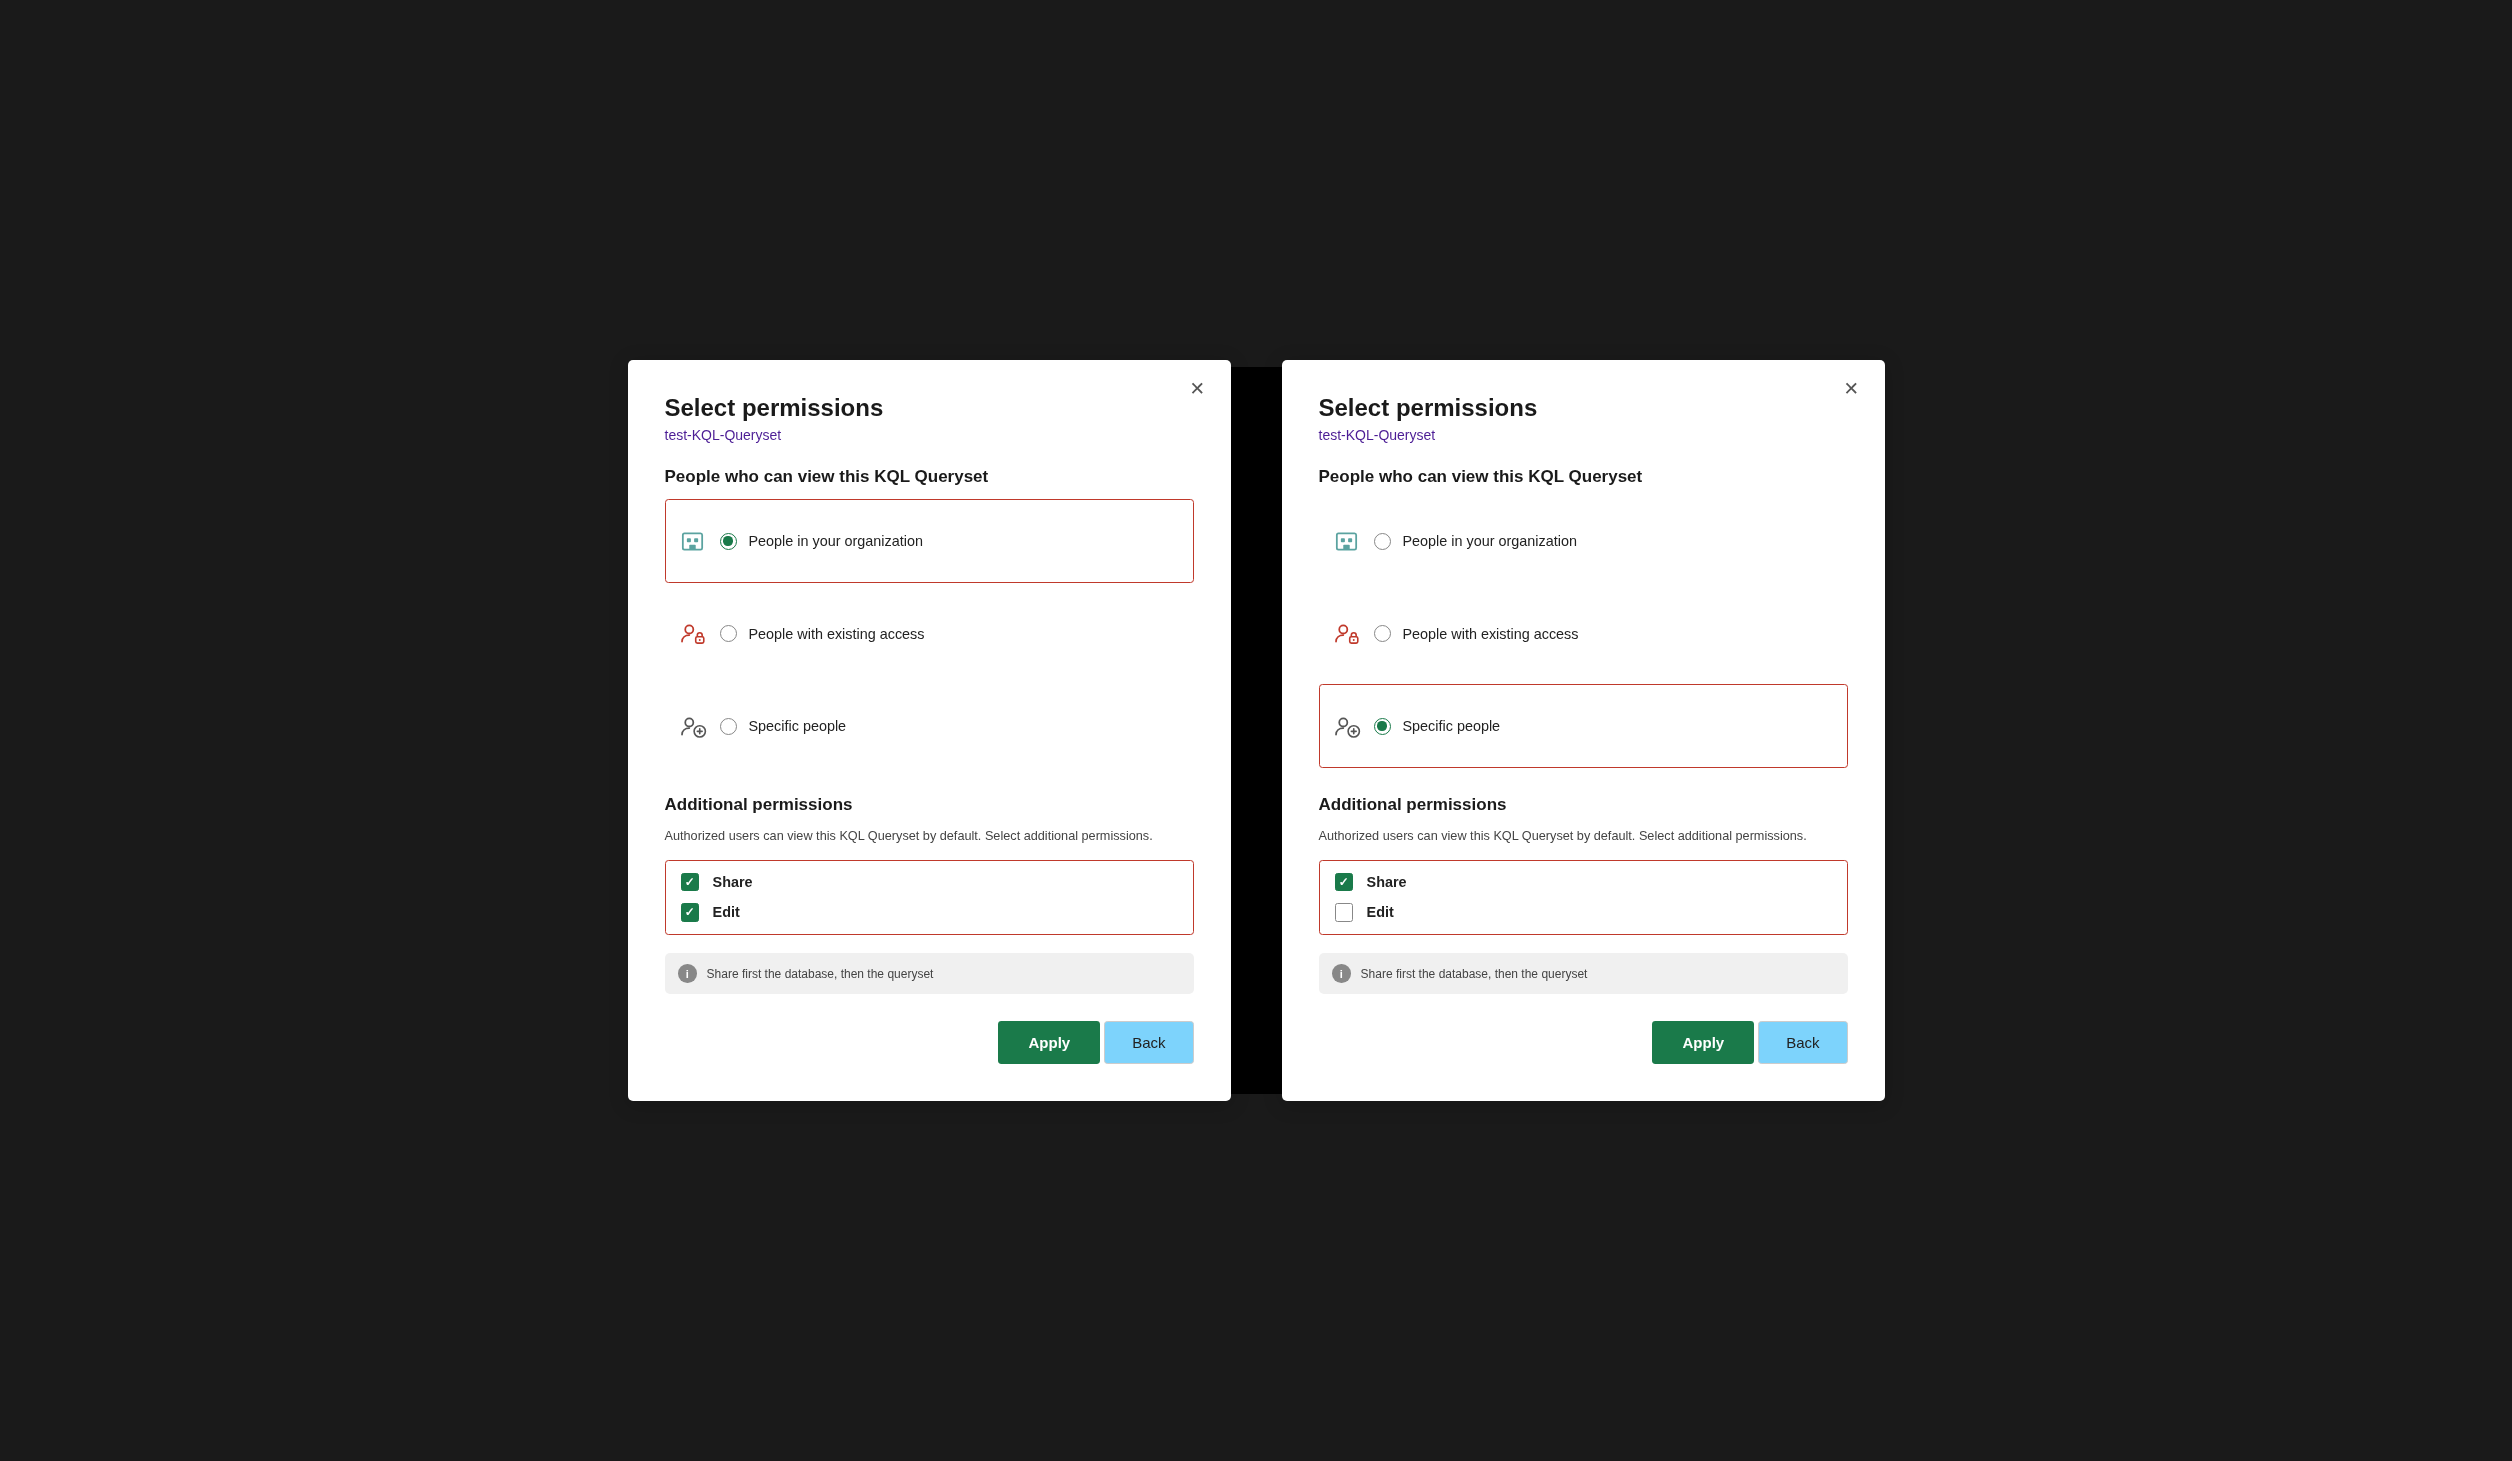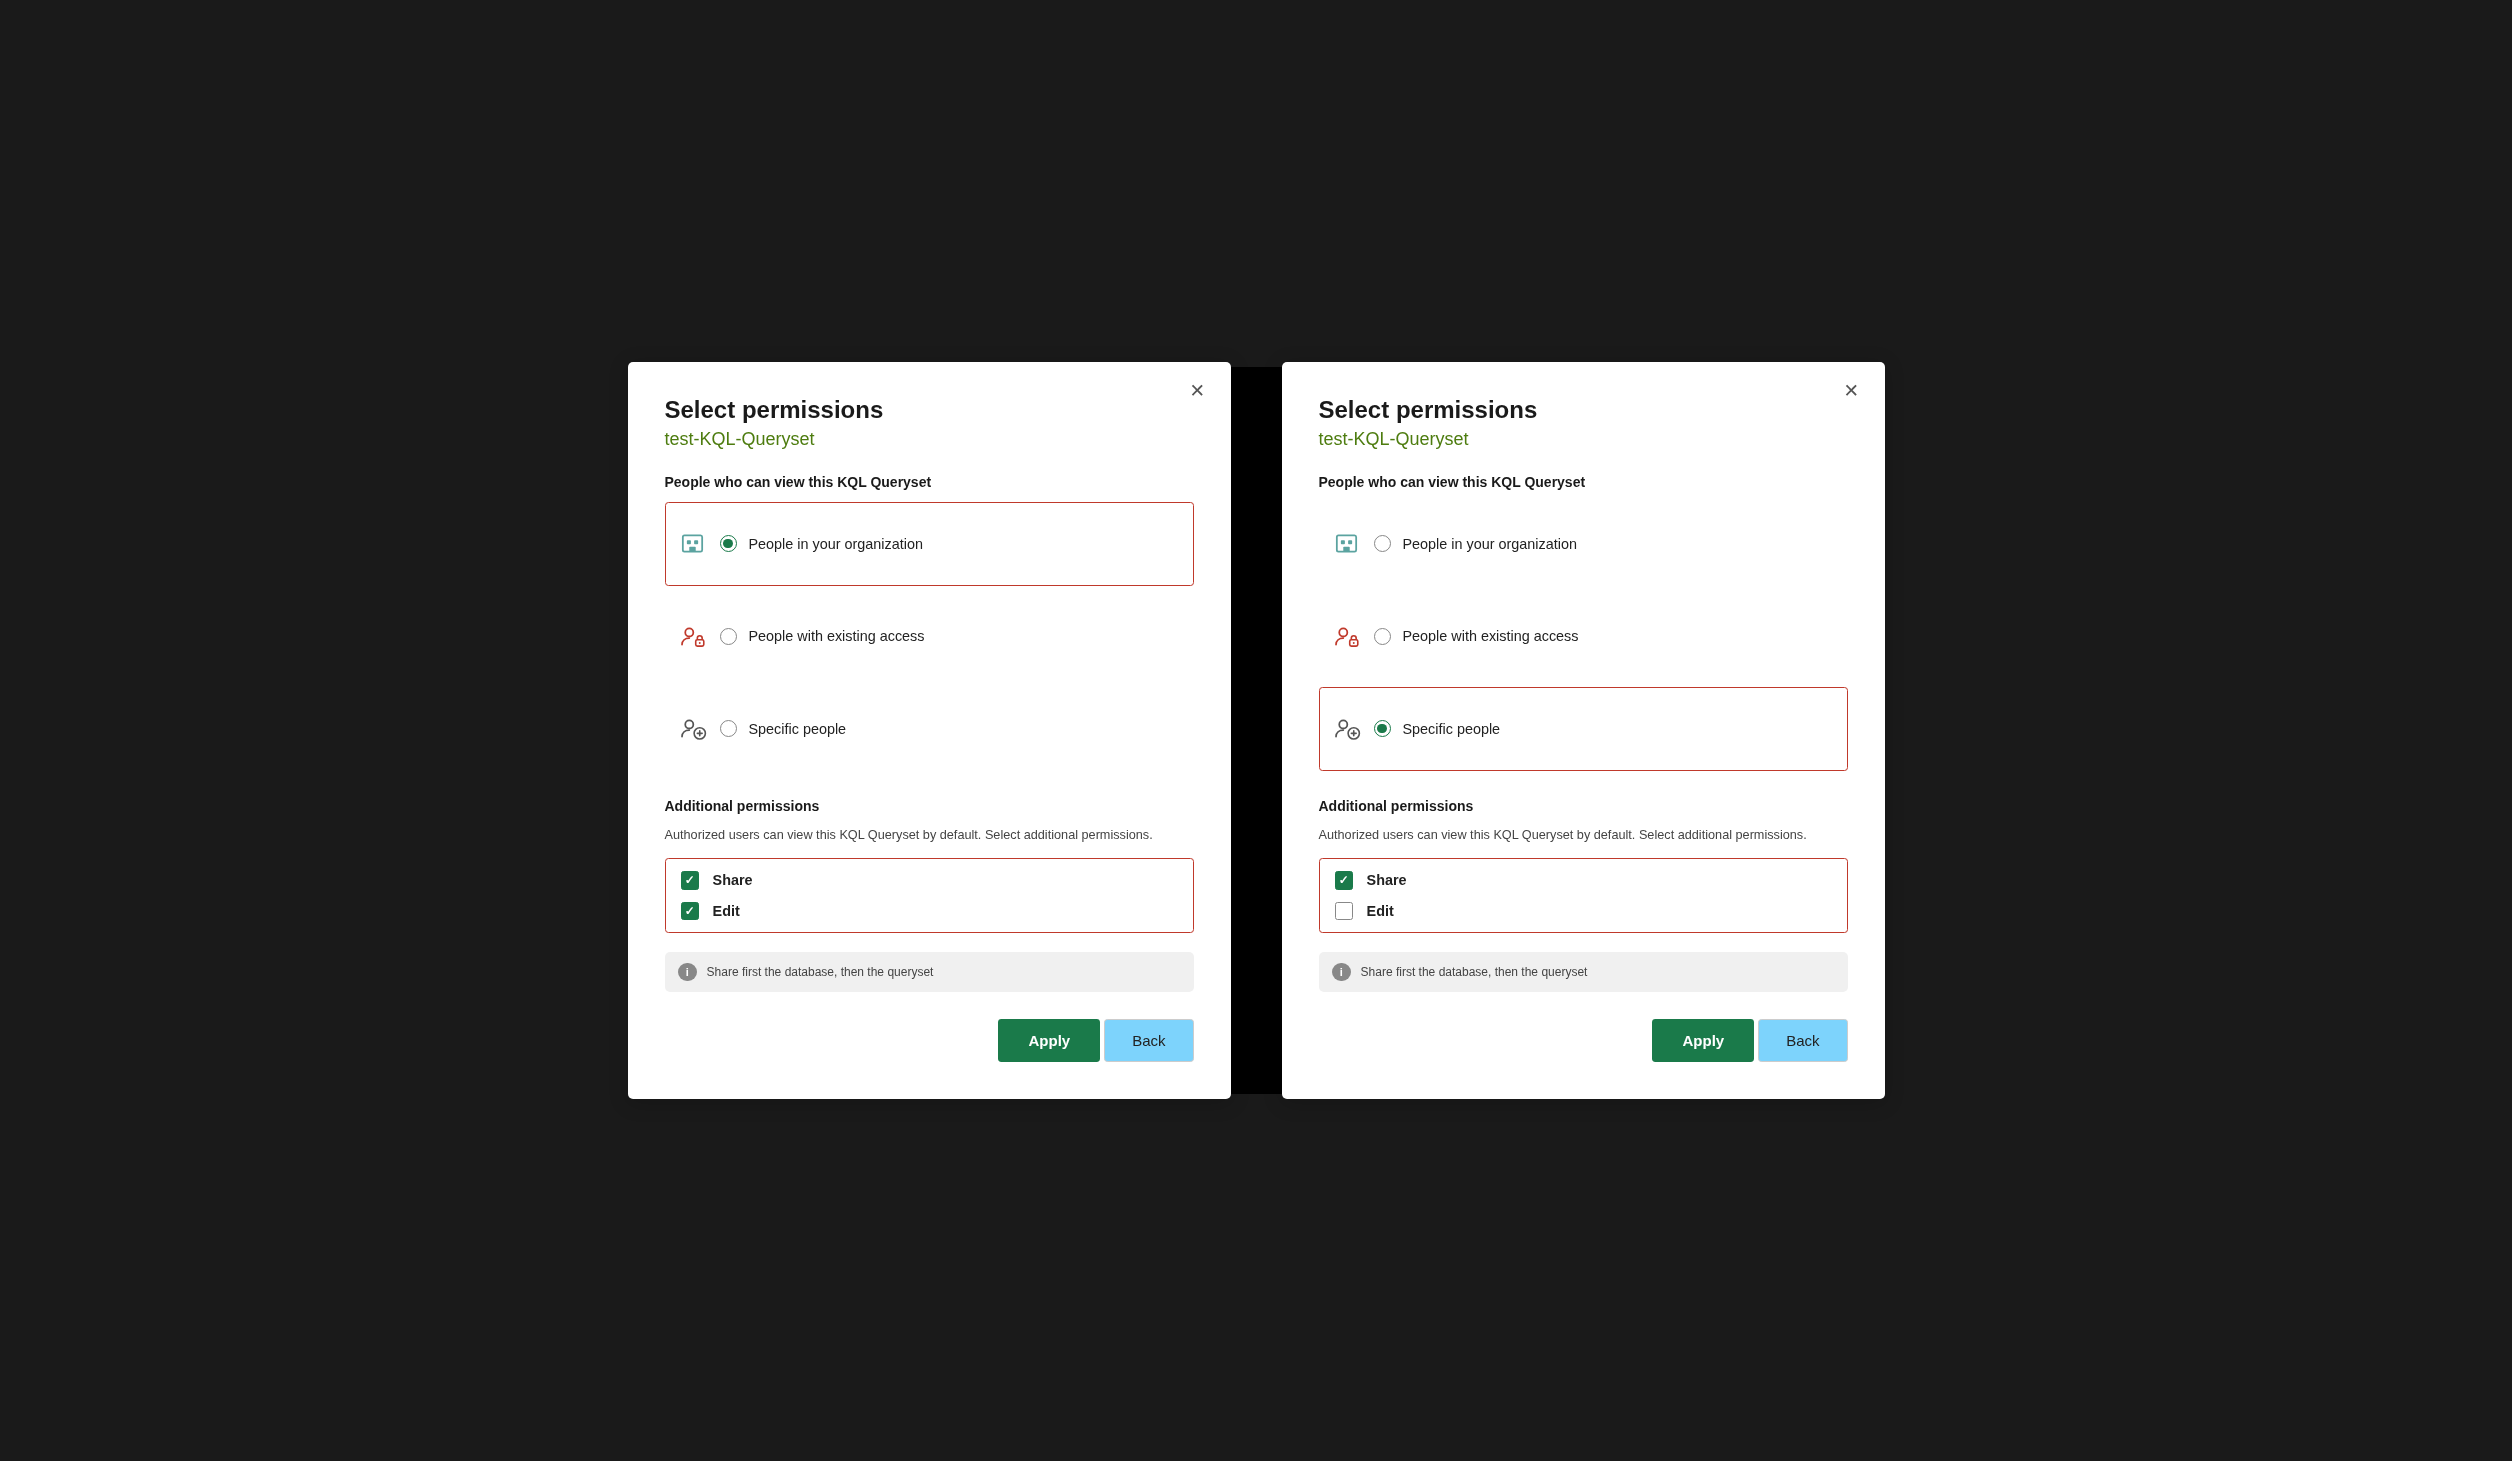--- a/index.html
+++ b/index.html
@@ -32,38 +32,38 @@
       position: relative;
       box-shadow: 0 3.4px 20px rgba(0,0,0,0.18);
     }
     .dialog-title {
       font-size: 24px;
       font-weight: 700;
       color: #1a1a1a;
       margin-bottom: 5px;
     }
     .dialog-subtitle {
-      font-size: 18px;
-      color: #4d7c0f;
+      font-size: 14px;
+      color: #4c1d95;
       margin-bottom: 24px;
     }
     .close-btn {
       position: absolute;
       top: 17px;
       right: 18.6px;
       background: none;
       border: none;
       font-size: 18.6px;
       cursor: pointer;
       color: #555;
       line-height: 1;
       padding: 3.4px 6.8px;
     }
     .section-label {
-      font-size: 14px;
+      font-size: 17px;
       font-weight: 700;
       color: #1a1a1a;
       margin-bottom: 12px;
     }
     .radio-options {
       display: flex;
       flex-direction: column;
       gap: 8.5px;
       margin-bottom: 27px;
     }

